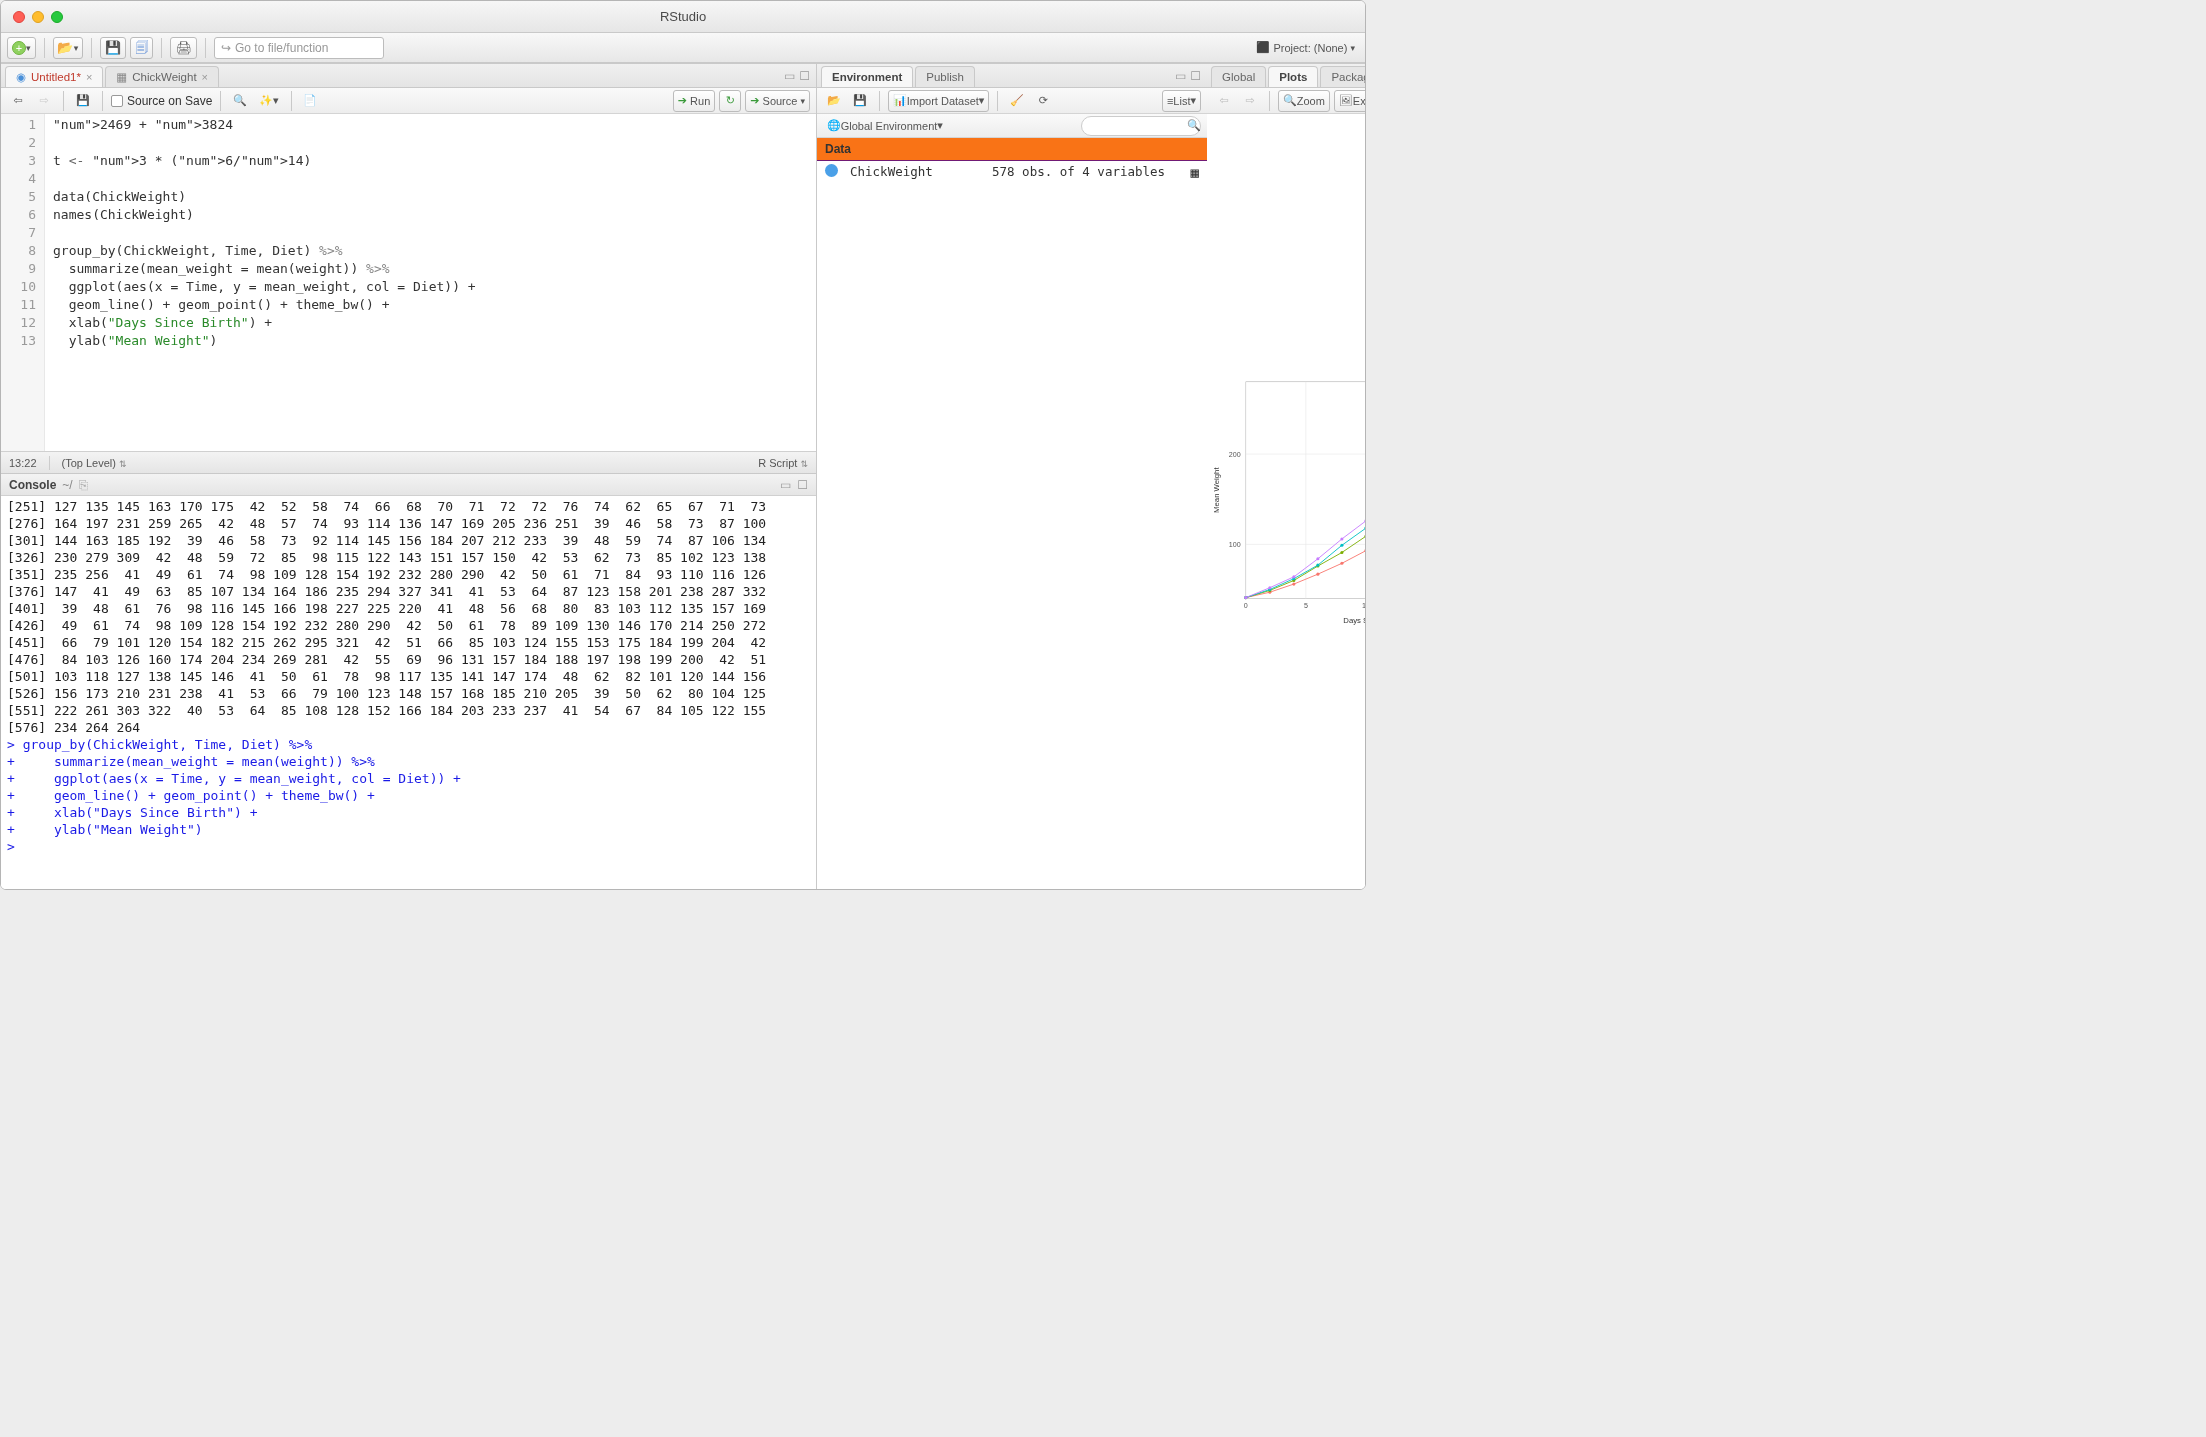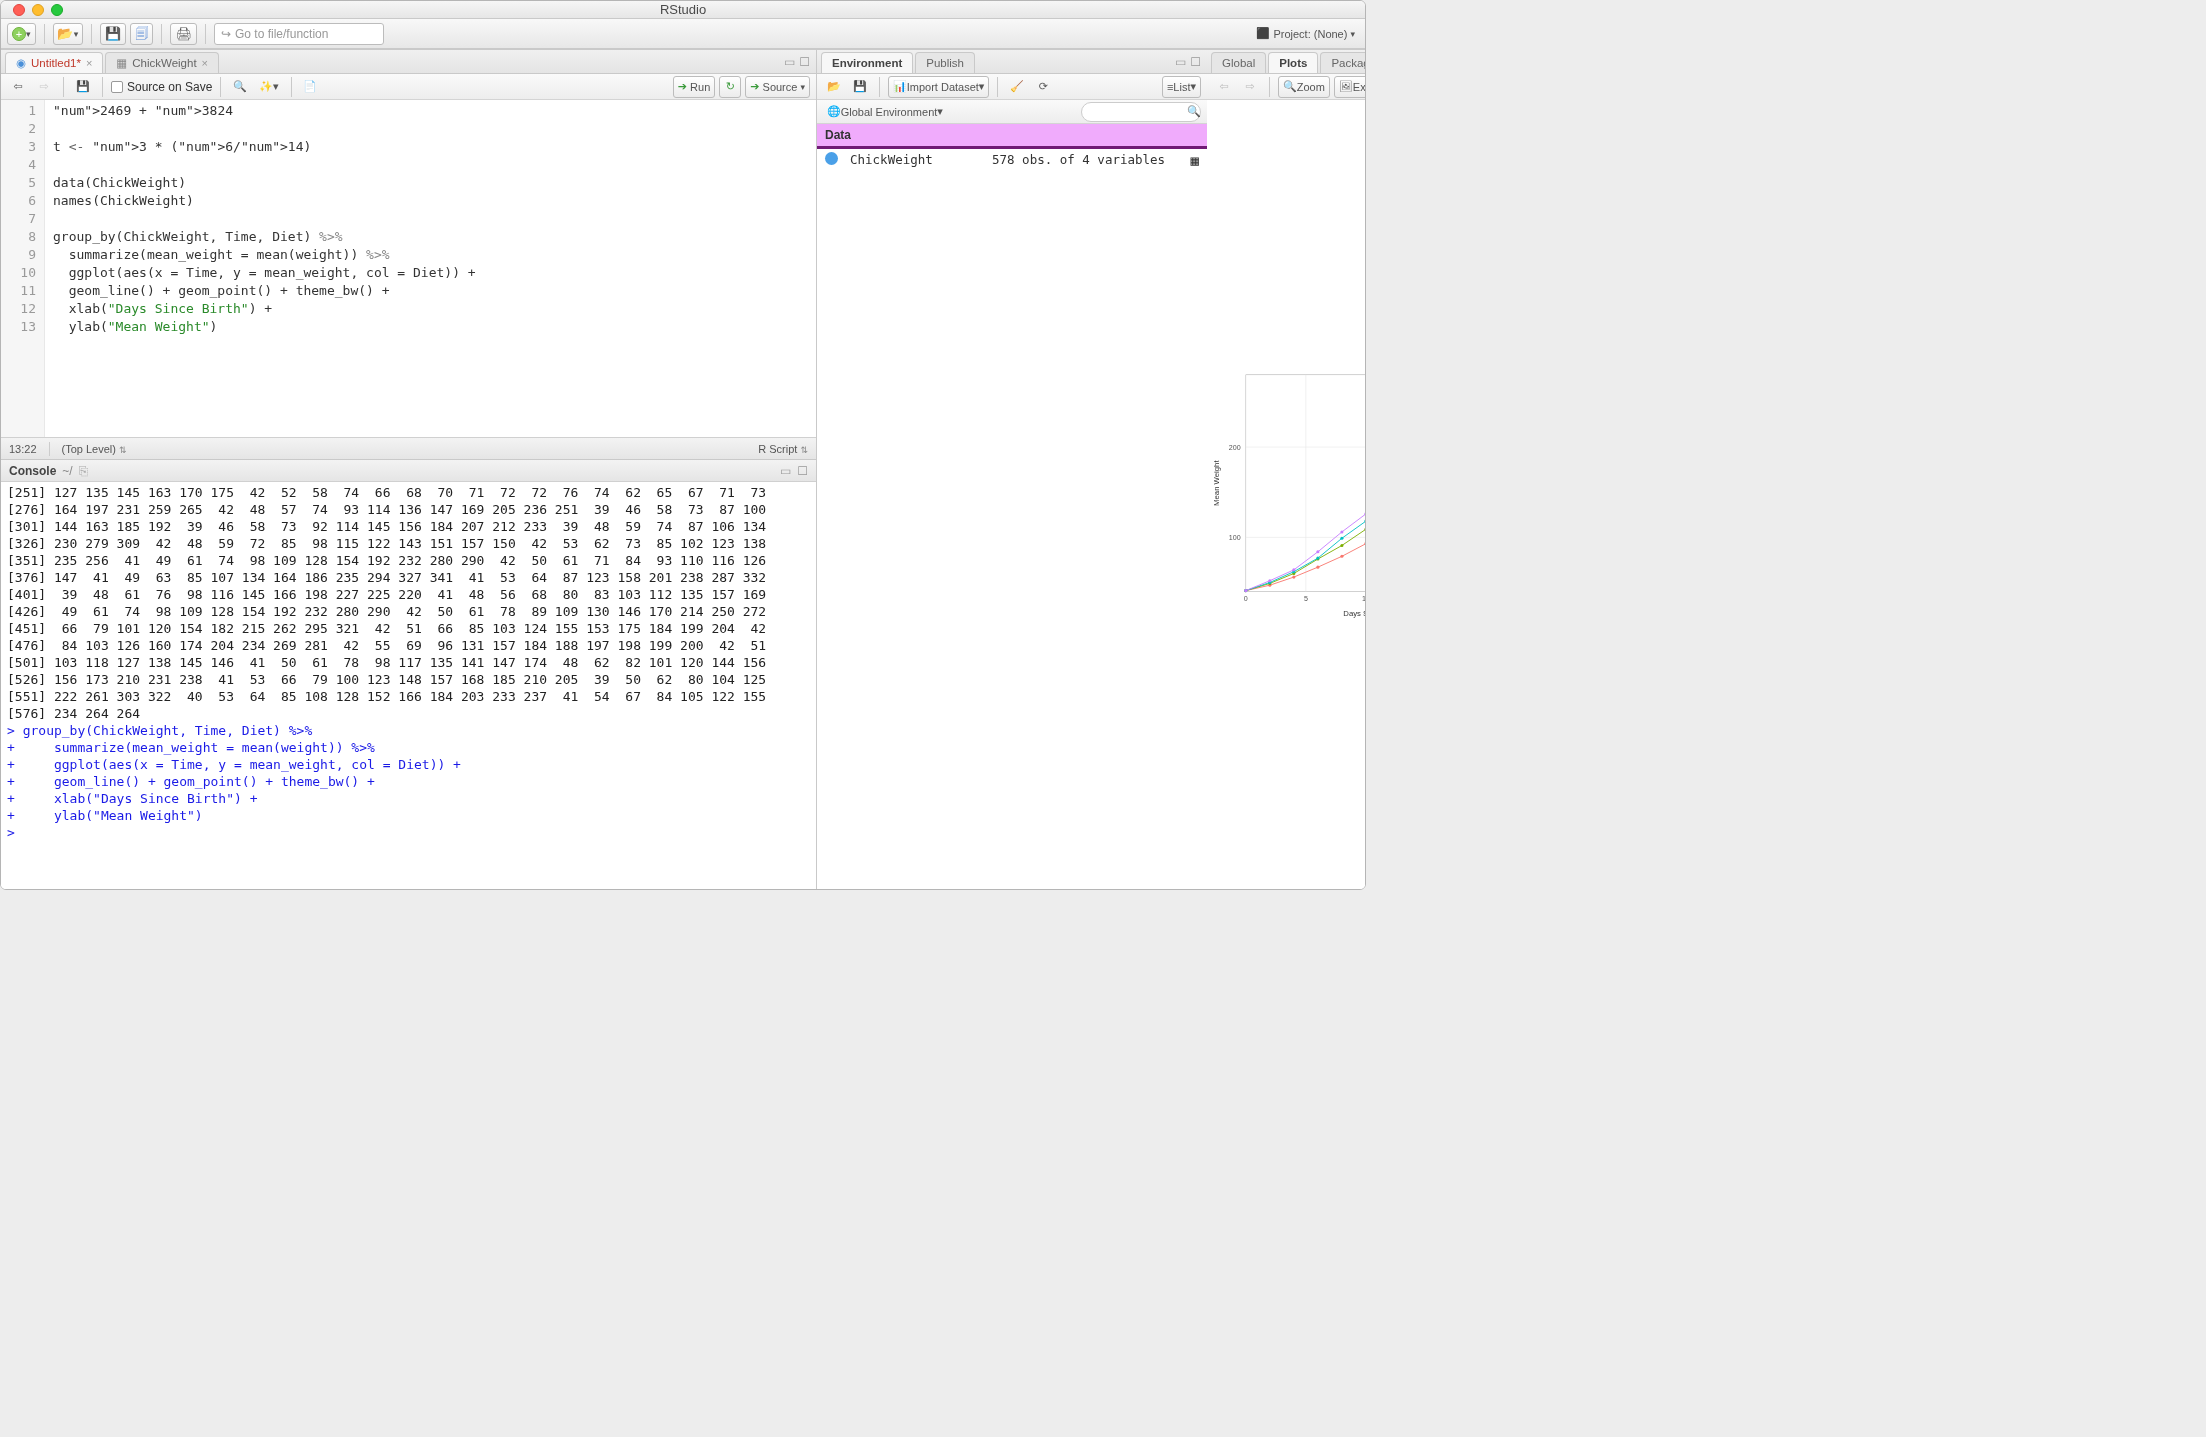--- a/index.html
+++ b/index.html
@@ -1,18 +1,18 @@
 <!DOCTYPE html>
 <html><head>
 <meta charset="utf-8">
 <style>
 * { box-sizing: border-box; margin: 0; padding: 0; }
 body { font-family: "Lucida Grande", "Segoe UI", sans-serif; font-size: 12px; background: #ededed; color: #333; }
 .window { width: 1366px; height: 890px; background: #fff; border: 1px solid #b5b5b5; border-radius: 6px; overflow: hidden; display: flex; flex-direction: column; }
-.titlebar { height: 18px; background: linear-gradient(#f6f6f6,#e6e6e6); border-bottom: 1px solid #c9c9c9; display: flex; align-items: center; padding: 0 12px; position: relative; }
+.titlebar { height: 32px; background: linear-gradient(#f6f6f6,#e6e6e6); border-bottom: 1px solid #c9c9c9; display: flex; align-items: center; padding: 0 12px; position: relative; }
 .traffic { display: flex; gap: 7px; }
 .traffic span { width: 12px; height: 12px; border-radius: 50%; display: inline-block; }
 .tl-red { background:#ff5f56; border:1px solid #e0443e; }
 .tl-yel { background:#ffbd2e; border:1px solid #dea123; }
 .tl-grn { background:#27c93f; border:1px solid #1aab29; }
 .titlebar .title { position:absolute; left:0; right:0; text-align:center; font-size:13px; color:#4a4a4a; }
 .toolbar { height: 30px; background: linear-gradient(#f8f8f8,#e7e7e7); border-bottom:1px solid #c9c9c9; display:flex; align-items:center; padding:0 6px; gap:4px; }
 .tbtn { height:22px; min-width:22px; padding:0 4px; border:1px solid #bcbcbc; border-radius:3px; background:linear-gradient(#fff,#ececec); display:inline-flex; align-items:center; justify-content:center; cursor:pointer; font-size:11px; color:#555; }
 .tsep { width:1px; height:20px; background:#c9c9c9; margin:0 4px; }
 .searchbox { flex: 0 0 170px; height:22px; border:1px solid #bcbcbc; border-radius:3px; background:#fff; display:flex; align-items:center; padding:0 6px; color:#999; gap:4px; }
@@ -31,21 +31,21 @@
 .editor { flex:1; display:flex; font-family: Menlo, Consolas, monospace; font-size:13px; line-height:18px; overflow:auto; min-height:0; background:#fff;}
 .gutter { width:44px; background:#f6f6f6; border-right:1px solid #e8e8e8; text-align:right; padding:2px 8px 2px 0; color:#9a9a9a; }
 .code { padding:2px 8px; white-space:pre; }
 .statusbar { height:22px; background:linear-gradient(#f3f3f3,#e5e5e5); border-top:1px solid #d0d0d0; display:flex; align-items:center; font-size:11px; color:#555; padding:0 8px; gap:12px;}
 .statusbar .sep { width:1px; height:14px; background:#ccc;}
 .console { flex:1; display:flex; flex-direction:column; min-height:0;}
 .console-head { height:22px; background:linear-gradient(#f3f3f3,#e5e5e5); border-bottom:1px solid #d0d0d0; display:flex; align-items:center; padding:0 8px; font-size:12px; color:#444; gap:6px;}
 .console-body { flex:1; overflow:auto; font-family: Menlo, Consolas, monospace; font-size:13px; line-height:17px; padding:2px 6px; background:#fff; white-space:pre; color:#222; }
 .console-body .blue { color: #1a1ae6; }
 .env-body { flex:1; background:#fff; overflow:auto;}
-.env-section { padding:4px 8px; font-weight:bold; background:#f0abfc; border-bottom:3px solid #701a75;}
+.env-section { padding:4px 8px; font-weight:bold; background:#f97316; border-bottom:1px solid #701a75;}
 .env-row { display:flex; padding:3px 8px; gap:12px; font-family: Menlo, Consolas, monospace; font-size:12.5px;}
 .env-row .k { flex: 0 0 130px; color:#333;}
 .env-row .blue { width:13px; height:13px; border-radius:50%; background:#4aa0e8; }
 .env-row .grid { margin-left:auto; font-size:14px;}
 .plot-area { flex:1; background:#fff; position:relative;}
 .icon { font-size:13px; line-height:1; }
 .dot-g { width:14px; height:14px; border-radius:50%; background:#8fd15f; display:inline-flex; align-items:center; justify-content:center; color:#fff; font-size:11px; border:1px solid #6fb33f;}
 .folder { color:#d9a24a; }
 .disk { color:#5b8bd6; }
 .chk { width:12px; height:12px; border:1px solid #999; border-radius:2px; display:inline-block; background:#fff;}

